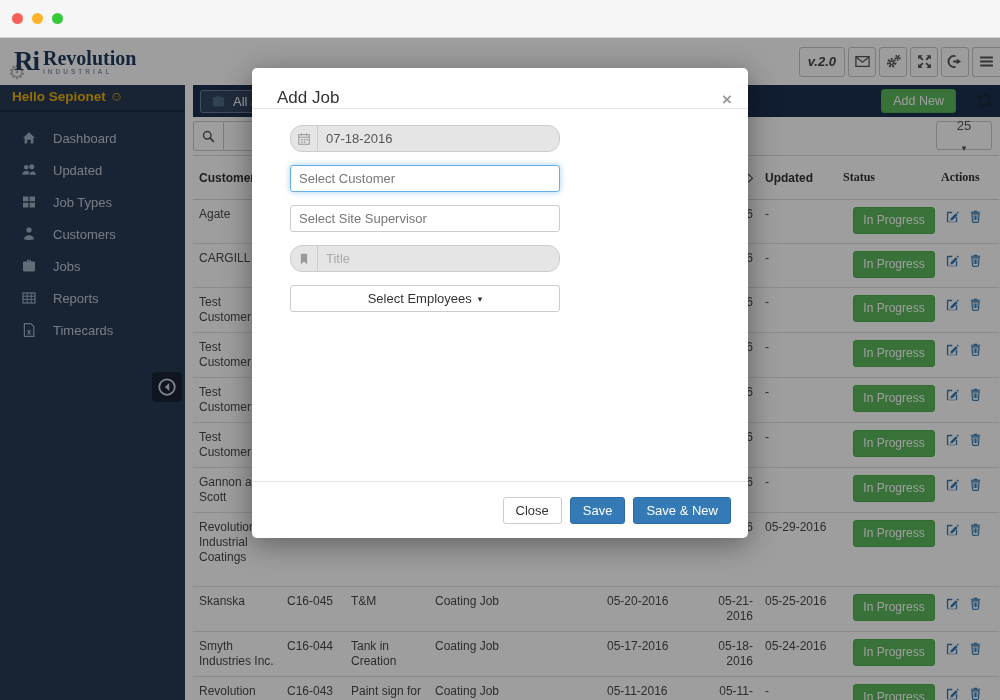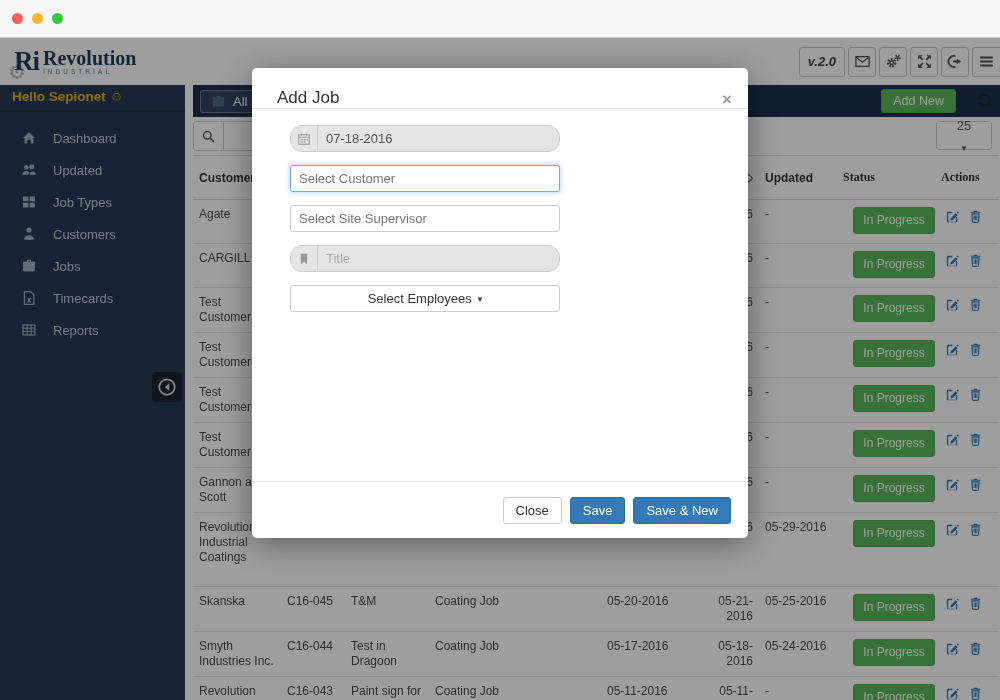--- a/index.html
+++ b/index.html
@@ -209,34 +209,34 @@
             <span class="s-ico">
               <svg xmlns="http://www.w3.org/2000/svg" viewBox="0 0 16 16" fill="currentColor">
                 <path d="M6 3.4v-.8c0-.4.3-.8.8-.8h2.4c.5 0 .8.4.8.8v.8h3.2c.5 0 .8.4.8.8v8.4c0 .5-.3.8-.8.8H2.8c-.5 0-.8-.3-.8-.8V4.2c0-.4.3-.8.8-.8H6zm1.2 0h1.6v-.6H7.2z"></path>
               </svg>
             </span>
             <span>Jobs</span>
           </div>
           <div class="side-item">
             <span class="s-ico">
               <svg xmlns="http://www.w3.org/2000/svg" viewBox="0 0 16 16" fill="currentColor">
-                <path d="M3.4 1.6h6.4l3 3v9.8H3.4z" fill="none" stroke="currentColor" stroke-width="1.2"></path>
-                <path d="M6 8l1.3 2.2L6 12.4h1.4l.7-1.3.7 1.3h1.4L8.9 10.2 10.2 8H8.8l-.7 1.2L7.4 8z"></path>
-              </svg>
-            </span>
-            <span>Timecards</span>
+                <rect x="2" y="3" width="12" height="10" fill="none" stroke="currentColor" stroke-width="1.2"></rect>
+                <path d="M2 6.2h12M2 9.4h12M6.2 3v10M10.2 3v10" stroke="currentColor" stroke-width="1" fill="none"></path>
+              </svg>
+            </span>
+            <span>Reports</span>
           </div>
           <div class="side-item">
             <span class="s-ico">
               <svg xmlns="http://www.w3.org/2000/svg" viewBox="0 0 16 16" fill="currentColor">
-                <rect x="2" y="3" width="12" height="10" fill="none" stroke="currentColor" stroke-width="1.2"></rect>
-                <path d="M2 6.2h12M2 9.4h12M6.2 3v10M10.2 3v10" stroke="currentColor" stroke-width="1" fill="none"></path>
-              </svg>
-            </span>
-            <span>Reports</span>
+                <path d="M3.4 1.6h6.4l3 3v9.8H3.4z" fill="none" stroke="currentColor" stroke-width="1.2"></path>
+                <path d="M6 8l1.3 2.2L6 12.4h1.4l.7-1.3.7 1.3h1.4L8.9 10.2 10.2 8H8.8l-.7 1.2L7.4 8z"></path>
+              </svg>
+            </span>
+            <span>Timecards</span>
           </div>
         </div>
     </div>
     <div class="collapse-btn">
       <span style="display:inline-flex;">
           <svg xmlns="http://www.w3.org/2000/svg" viewBox="0 0 16 16" fill="currentColor">
             <circle cx="8" cy="8" r="6.2" fill="none" stroke="currentColor" stroke-width="1.4"></circle>
             <path d="M9.8 4.8 6.3 8l3.5 3.2z"></path>
           </svg>
         </span>
@@ -510,21 +510,21 @@
                     <svg xmlns="http://www.w3.org/2000/svg" viewBox="0 0 16 16" fill="currentColor">
                       <path d="M6.4 1.8h3.2l.5 1H13v1.3H3V2.8h2.9z"></path>
                       <path d="M4.2 5.2h7.6l-.6 8.1a1 1 0 0 1-1 .9H5.8a1 1 0 0 1-1-.9z" fill="none" stroke="currentColor" stroke-width="1.2"></path>
                       <path d="M6.5 6.8v5M8 6.8v5M9.5 6.8v5" stroke="currentColor" stroke-width="1" fill="none"></path>
                     </svg>
                   </span></td>
               </tr>
               <tr>
                 <td>Smyth Industries Inc.</td>
                 <td>C16-044</td>
-                <td>Test in Dragoon</td>
+                <td>Tank in Creation</td>
                 <td>Coating Job</td>
                 <td></td>
                 <td>05-17-2016</td>
                 <td class="ta-r">05-18-2016</td>
                 <td>05-24-2016</td>
                 <td><span class="badge-status">In Progress</span></td>
                 <td class="actions"><span class="act">
                     <svg xmlns="http://www.w3.org/2000/svg" viewBox="0 0 16 16" fill="currentColor">
                       <path d="M13 8.5V13a1 1 0 0 1-1 1H3a1 1 0 0 1-1-1V4a1 1 0 0 1 1-1h4.8v1.4H3.4v9.2h8.2V8.5z"></path>
                       <path d="M6.2 9.8l-.5 2.5 2.5-.5 5.3-5.3-2-2zM12.4 3.6l1.4 1.4 1-1L13.4 2.6z"></path>

